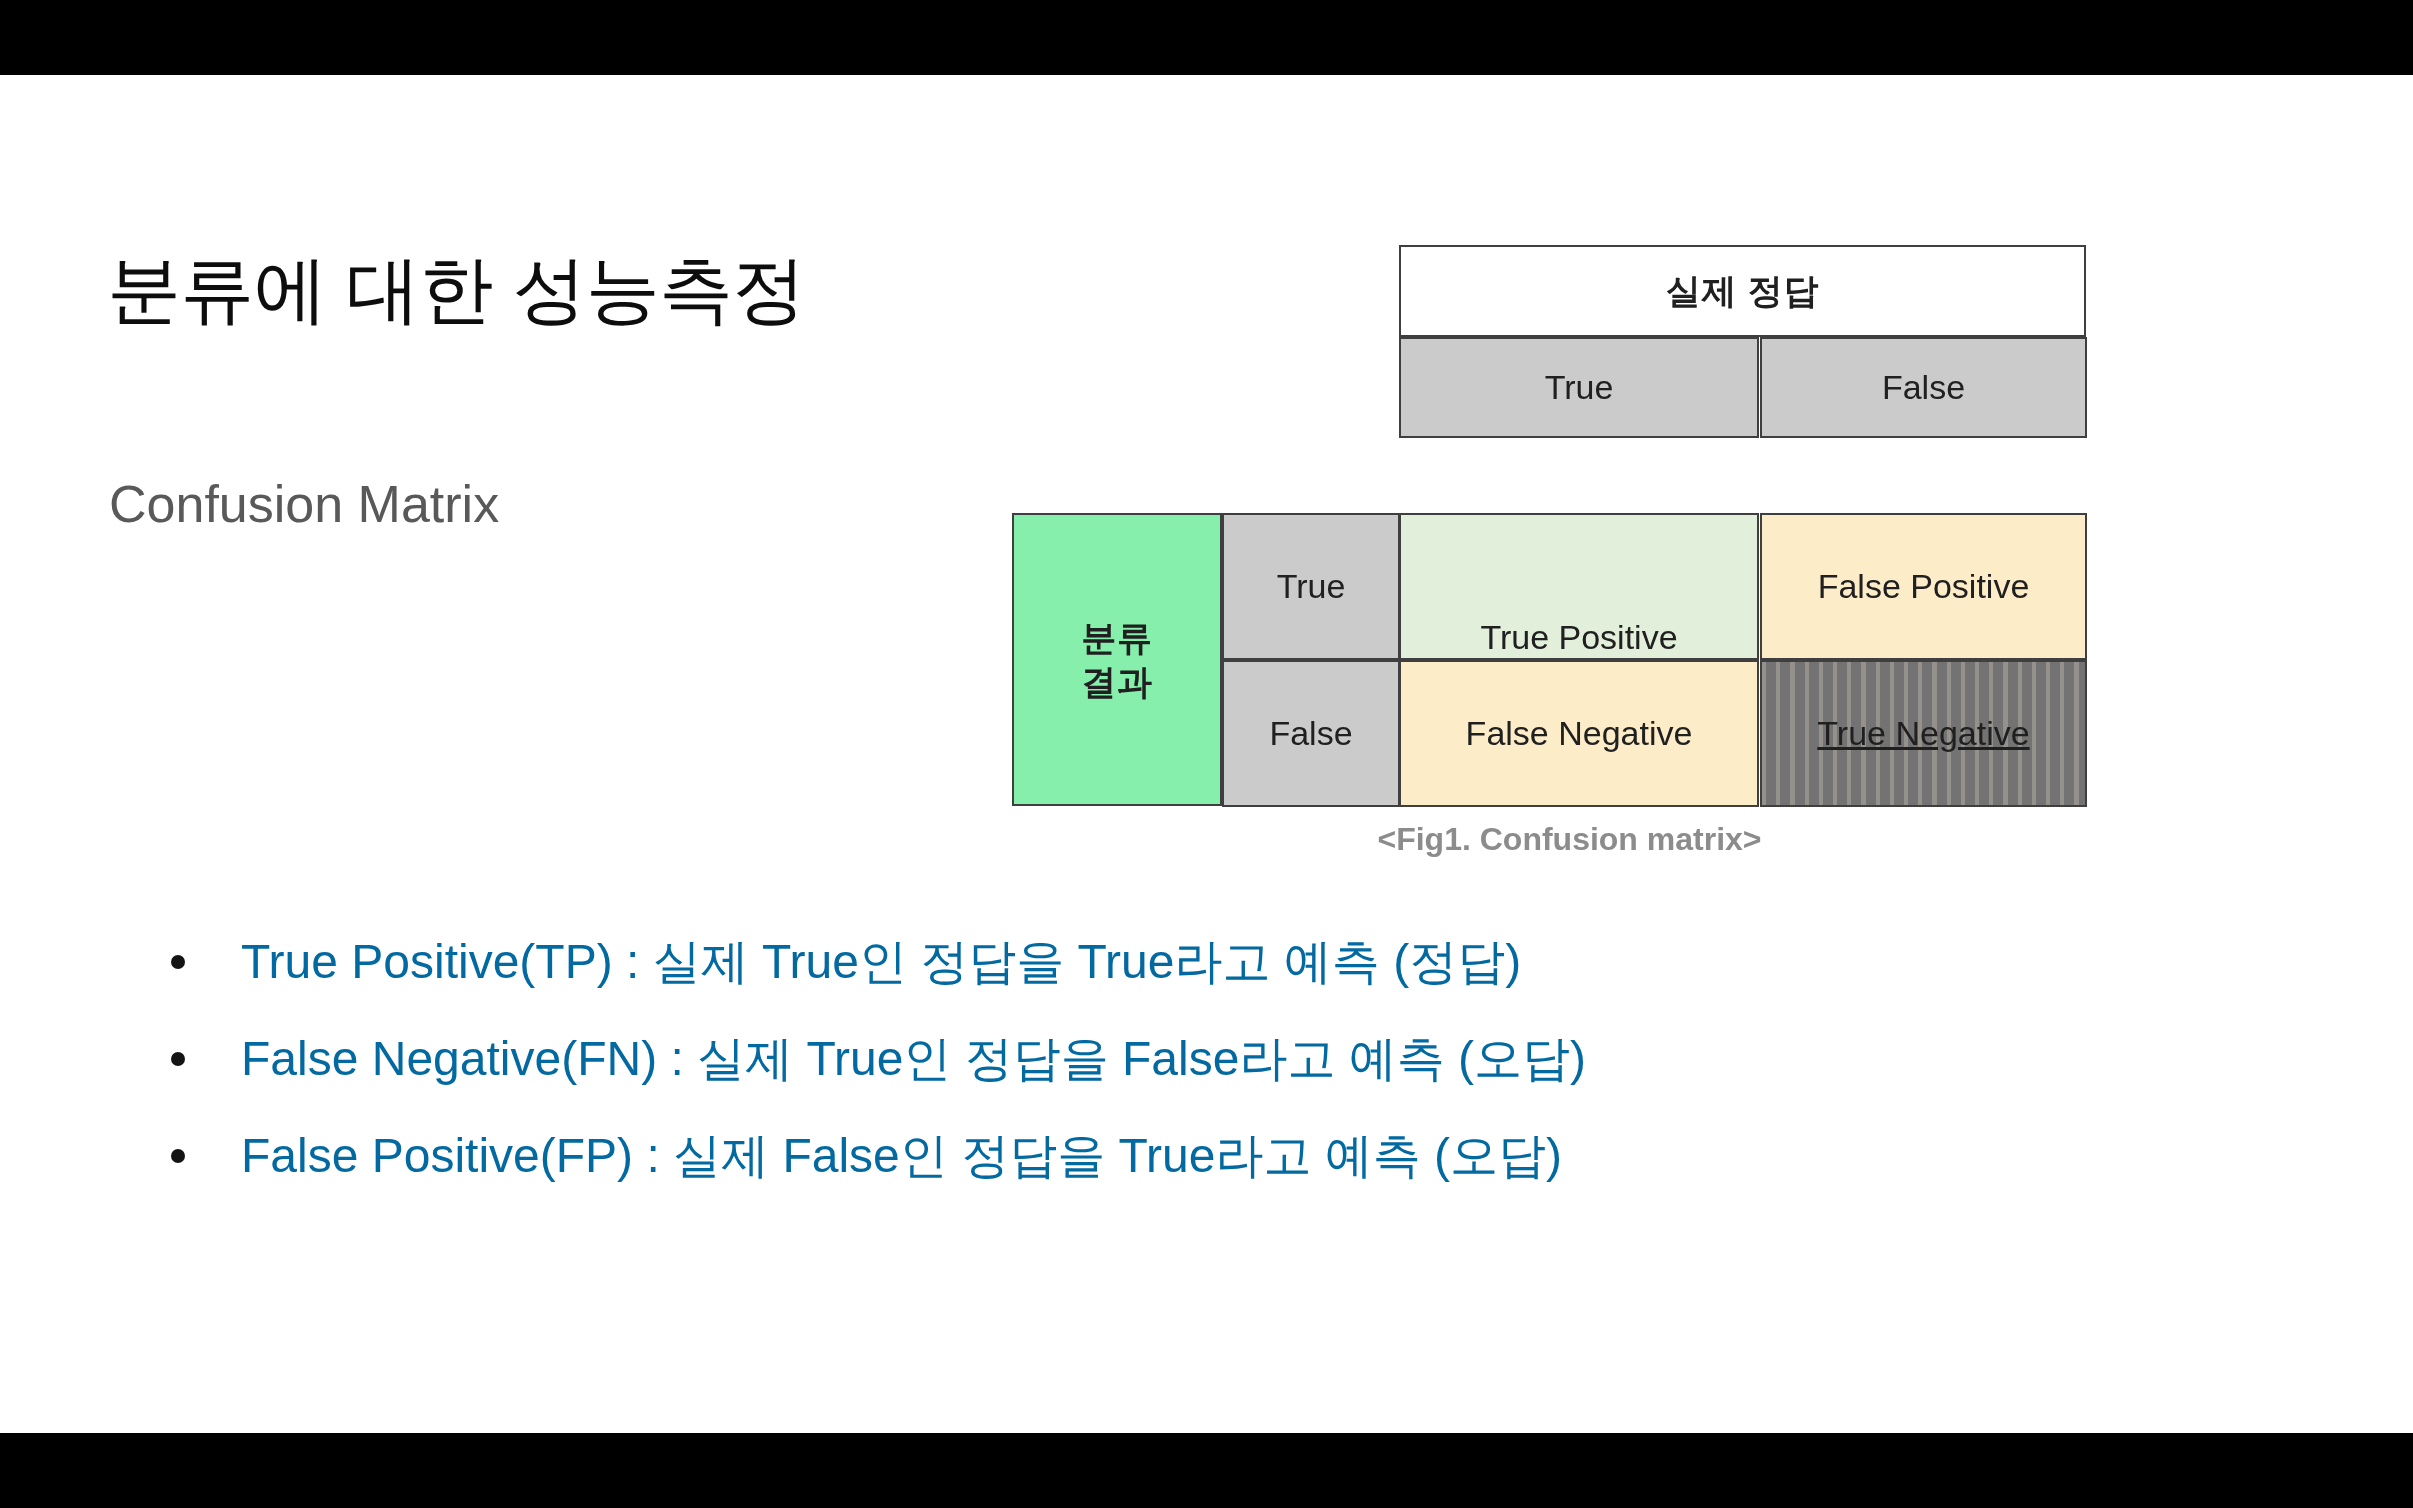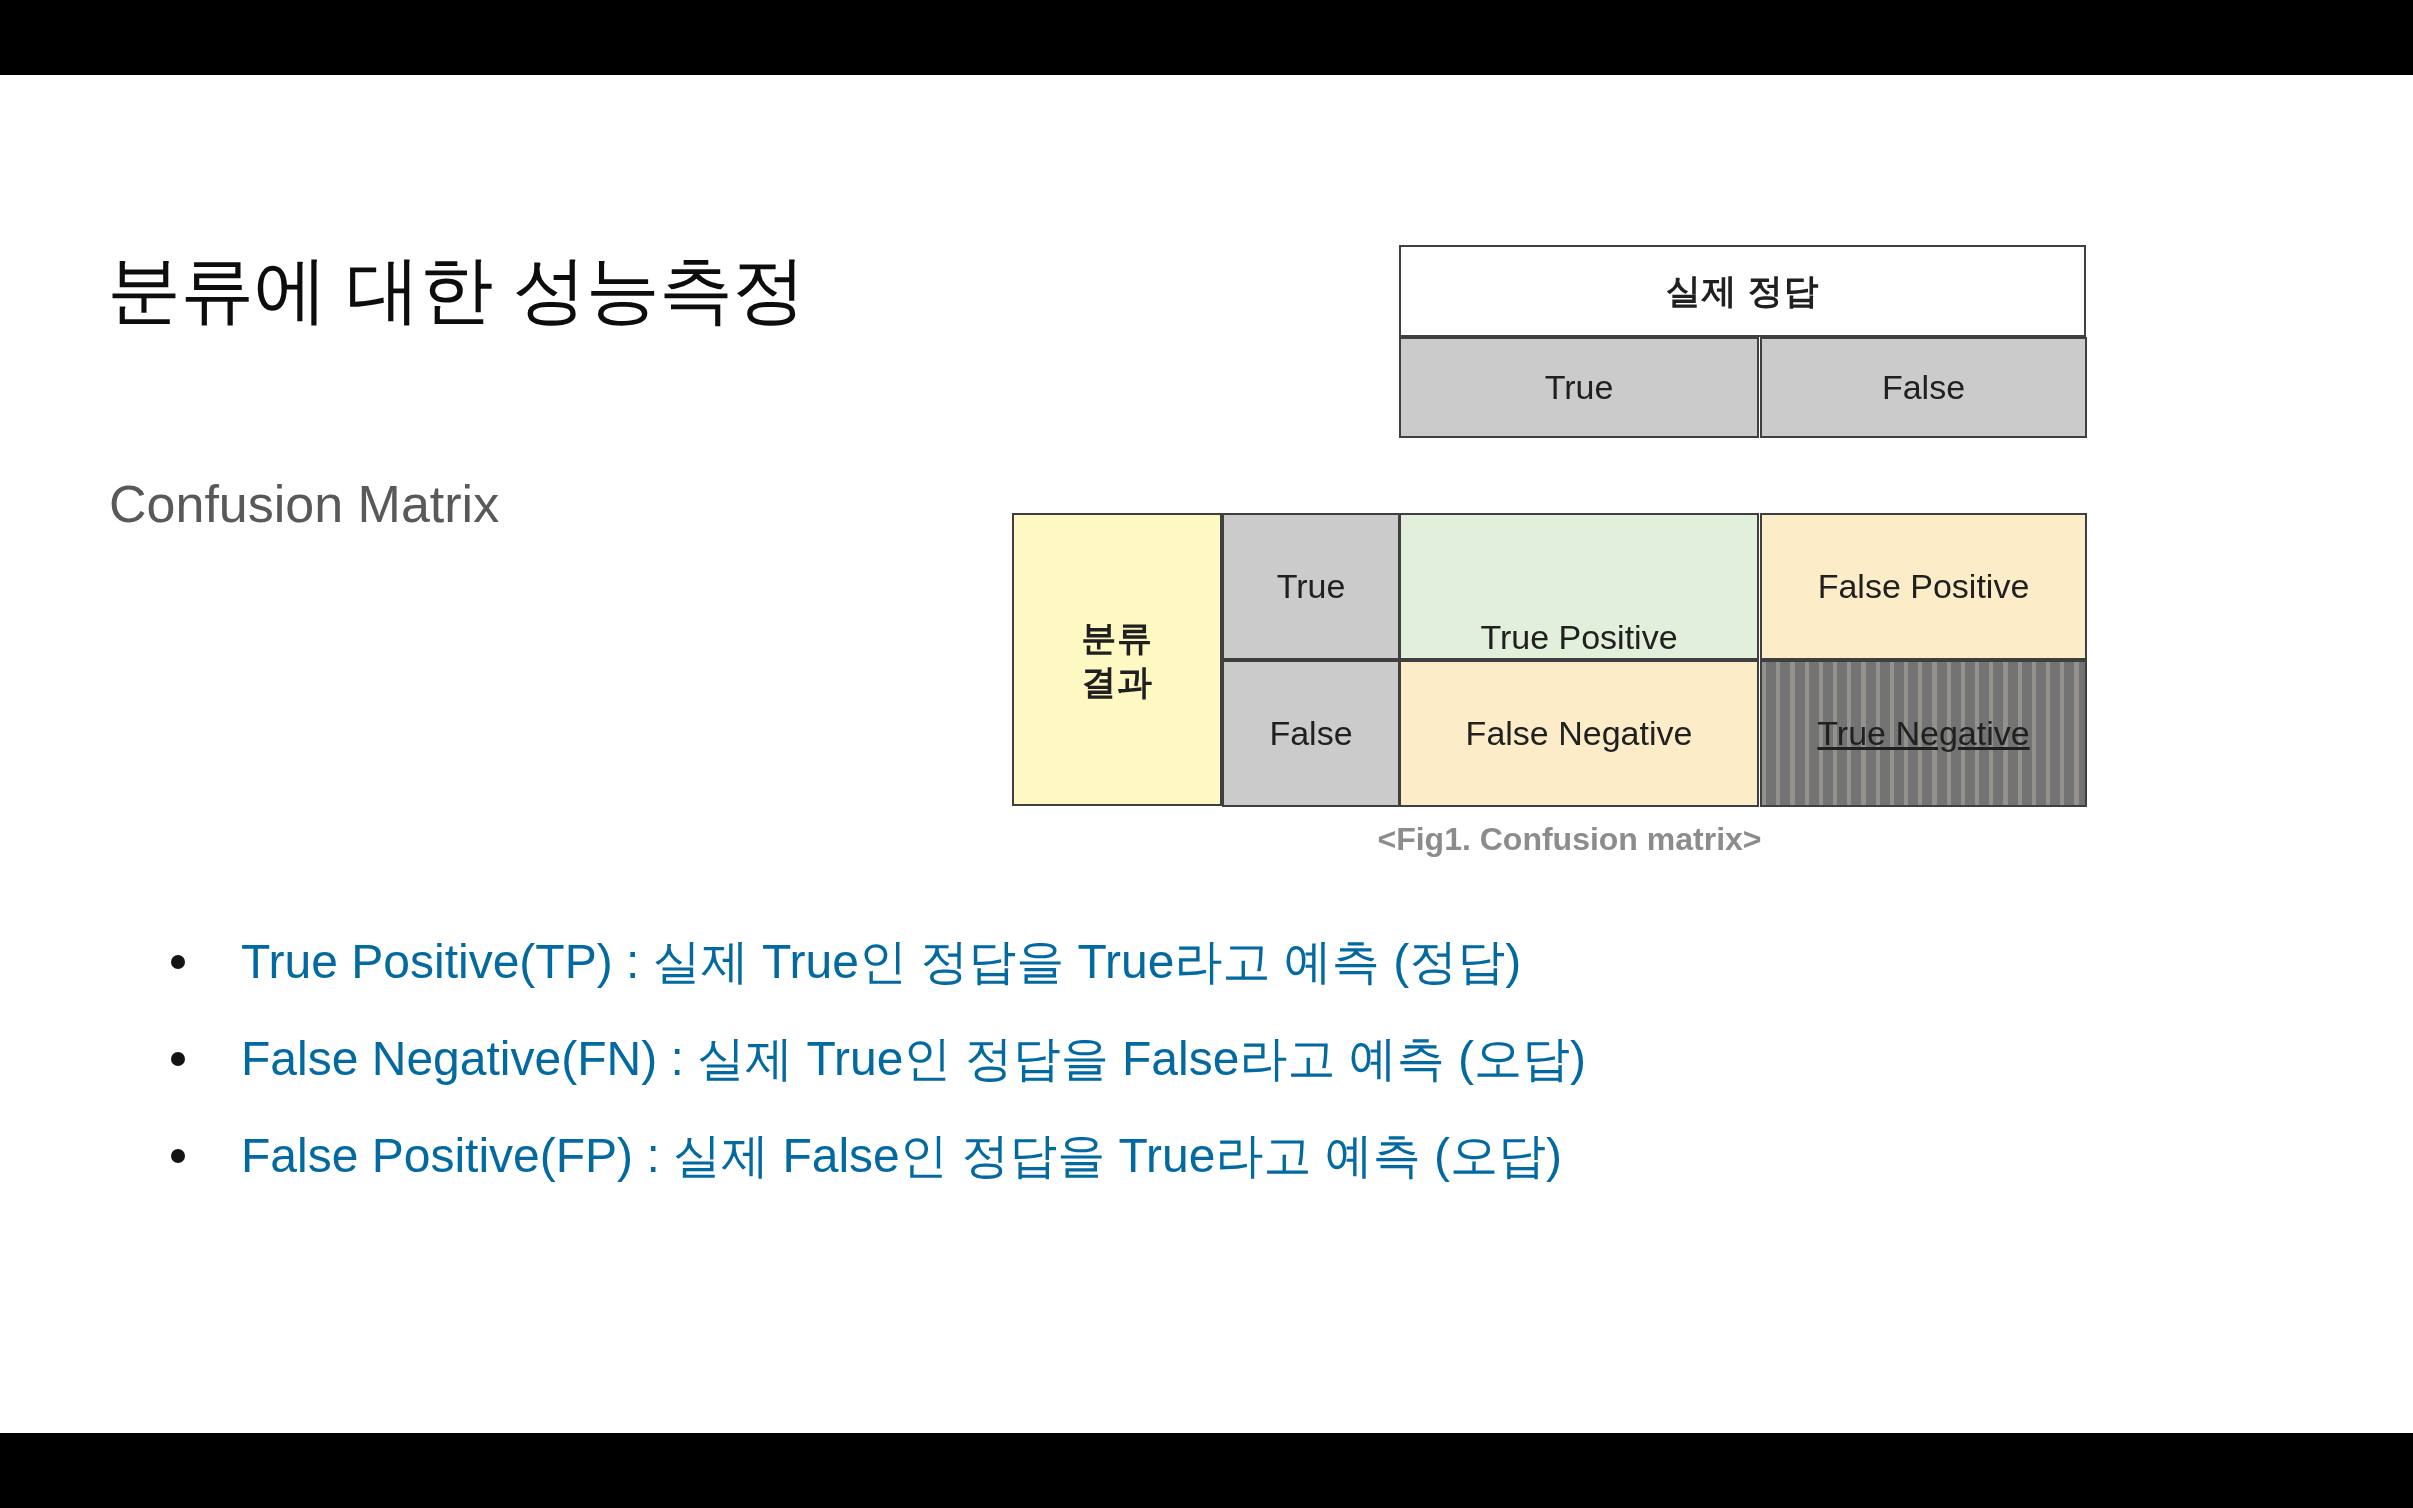--- a/index.html
+++ b/index.html
@@ -98,21 +98,21 @@
   #cm-actual-true {
     left: 387px; top: 170px; width: 360px; height: 101px;
     background: #cbcbcb;
   }
   #cm-actual-false {
     left: 748px; top: 170px; width: 327px; height: 101px;
     background: #cbcbcb;
   }
   #cm-pred-header {
     left: 0px; top: 346px; width: 210px; height: 293px;
-    background: #fef9c3;
+    background: #86efac;
     font-weight: 700;
     font-size: 35px;
     letter-spacing: 0.8px;
   }
   #cm-pred-true {
     left: 210px; top: 346px; width: 178px; height: 147px;
     background: #cbcbcb;
   }
   #cm-pred-false {
     left: 210px; top: 493px; width: 178px; height: 147px;

